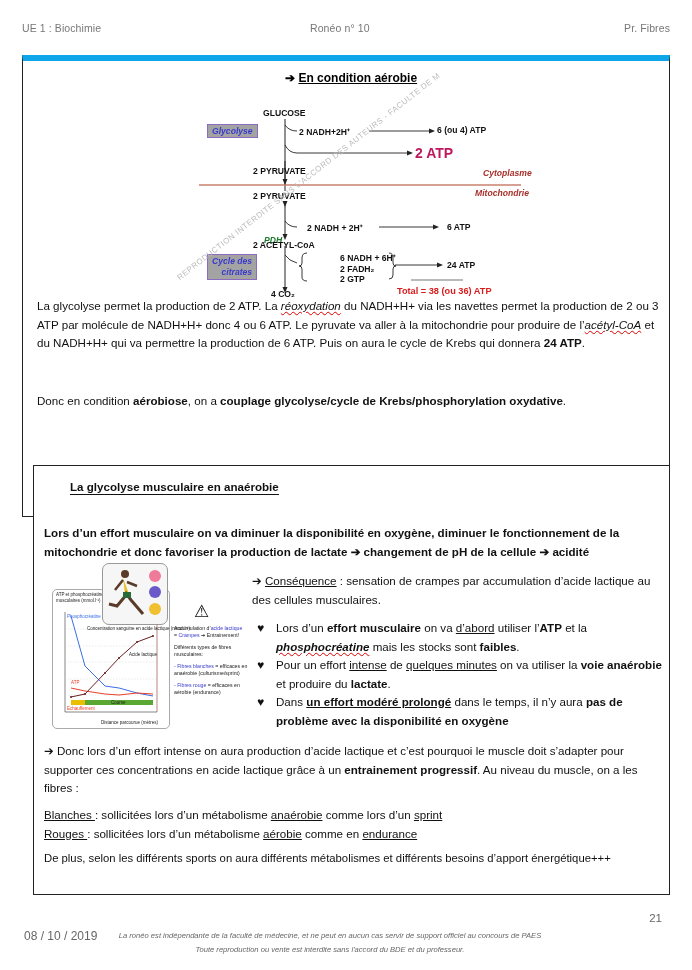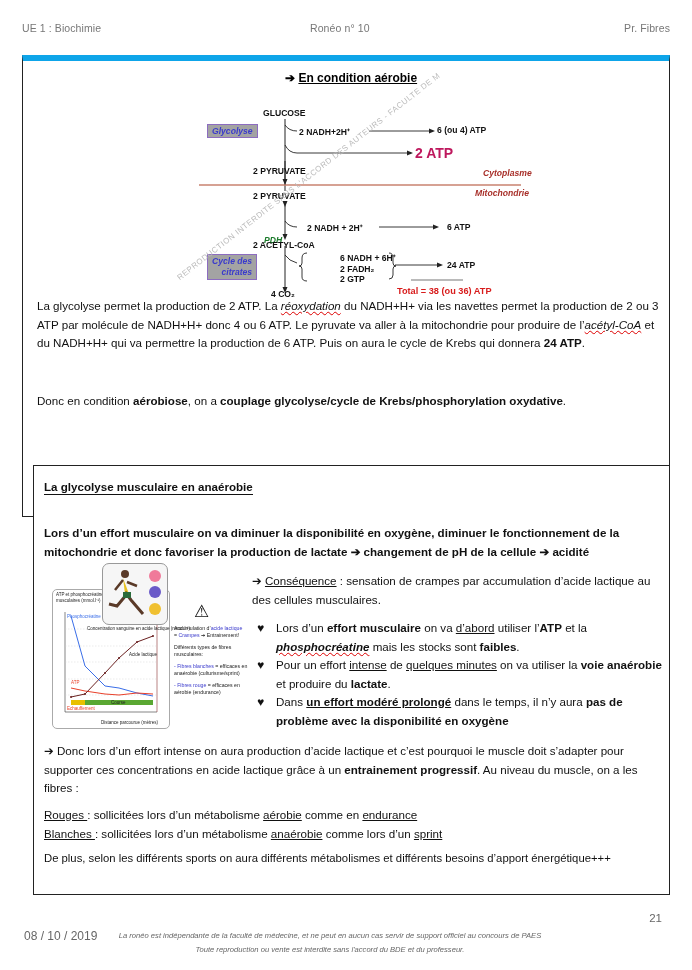--- a/index.html
+++ b/index.html
@@ -33,21 +33,21 @@
   .dg.brown { color: #a8302a; font-style: italic; font-size: 8.6px; }
   .dg.green { color: #1a7a2a; font-style: italic; }
   .watermark { position: absolute; color: #bbb; font-size: 8px; font-weight: normal; letter-spacing: 0.5px; white-space: nowrap; transform-origin: left bottom; }
 
   #p1 { position: absolute; left: 14px; top: 236px; width: 625px; }
   #p1-total { position: absolute; left: 96px; top: 298px; }
   #p1-conc { position: absolute; left: 14px; top: 331px; }
 
   
   #b2-title { position: absolute; left: 10px; top: 12px; font-weight: bold; font-size: 11.6px; }
-  #b2-title span { border-bottom: 1.5px solid #111; padding-bottom: 1px; }
+  #b2-title span { border-bottom: 1.5px solid #111; padding-bottom: 1px; margin-left: 26px; }
   #b2-intro { position: absolute; left: 10px; top: 58px; width: 615px; font-weight: bold; }
 
   #figure { position: absolute; left: 0; top: 95px; width: 222px; height: 170px; }
   .photo { position: absolute; left: 68px; top: 2px; width: 66px; height: 62px; border: 1px solid #999; border-radius: 7px; background: #f6f6f6; overflow: hidden; }
   .graph-frame { position: absolute; left: 18px; top: 28px; width: 118px; height: 140px; border: 1px solid #aaa; border-radius: 5px; background: #fff; }
   .fig-small { position: absolute; font-size: 4.5px; line-height: 6px; color: #222; white-space: nowrap; }
   .fig-side { position: absolute; left: 140px; top: 48px; width: 84px; font-size: 5.2px; line-height: 7px; color: #222; }
   .fig-side .bl { color: #3a3acc; }
   .warn { position: absolute; left: 160px; top: 42px; font-size: 17px; line-height: 17px; color: #111; }
 
@@ -225,22 +225,22 @@
 
   <ul id="bullets" class="body-text">
       <li style="margin-bottom: 0px;"><span class="heart">♥</span><span>Lors d’un </span><span class="b">effort musculaire</span><span> on va </span><span class="u">d’abord</span><span> utiliser l’</span><span class="b">ATP</span><span> et la </span><span class="b squiggle">phosphocréatine</span><span> mais les stocks sont </span><span class="b">faibles</span><span>.</span></li>
       <li style="margin-bottom: 0px;"><span class="heart">♥</span><span>Pour un effort </span><span class="u">intense</span><span> de </span><span class="u">quelques minutes</span><span> on va utiliser la </span><span class="b">voie anaérobie</span><span> et produire du </span><span class="b">lactate</span><span>.</span></li>
       <li><span class="heart">♥</span><span>Dans </span><span class="b u">un effort modéré prolongé</span><span> dans le temps, il n’y aura </span><span class="b">pas de problème avec la disponibilité en oxygène</span></li>
     </ul>
 
   <p id="b2-p2" class="body-text"><span>➔ Donc lors d’un effort intense on aura production d’acide lactique et c’est pourquoi le muscle doit s’adapter pour supporter ces concentrations en acide lactique grâce à un </span><span class="b">entrainement progressif</span><span>. Au niveau du muscle, on a les fibres :</span></p>
 
   <div id="b2-fibres" class="body-text">
+    <div><span class="u">Blanches </span><span>: sollicitées lors d’un métabolisme </span><span class="u">anaérobie</span><span> comme lors d’un </span><span class="u">sprint</span></div>
     <div><span class="u">Rouges </span><span>: sollicitées lors d’un métabolisme </span><span class="u">aérobie</span><span> comme en </span><span class="u">endurance</span></div>
-    <div><span class="u">Blanches </span><span>: sollicitées lors d’un métabolisme </span><span class="u">anaérobie</span><span> comme lors d’un </span><span class="u">sprint</span></div>
   </div>
 
   <p id="b2-plus" class="body-text">De plus, selon les différents sports on aura différents métabolismes et différents besoins d’apport énergétique+++</p>
 </div>
 
 <div class="ftr-page">21</div>
 <div class="ftr-date">08 / 10 / 2019</div>
 <div class="ftr-note l1">La ronéo est indépendante de la faculté de médecine, et ne peut en aucun cas servir de support officiel au concours de PAES</div>
 <div class="ftr-note l2">Toute reproduction ou vente est interdite sans l'accord du BDE et du professeur.</div>
 

